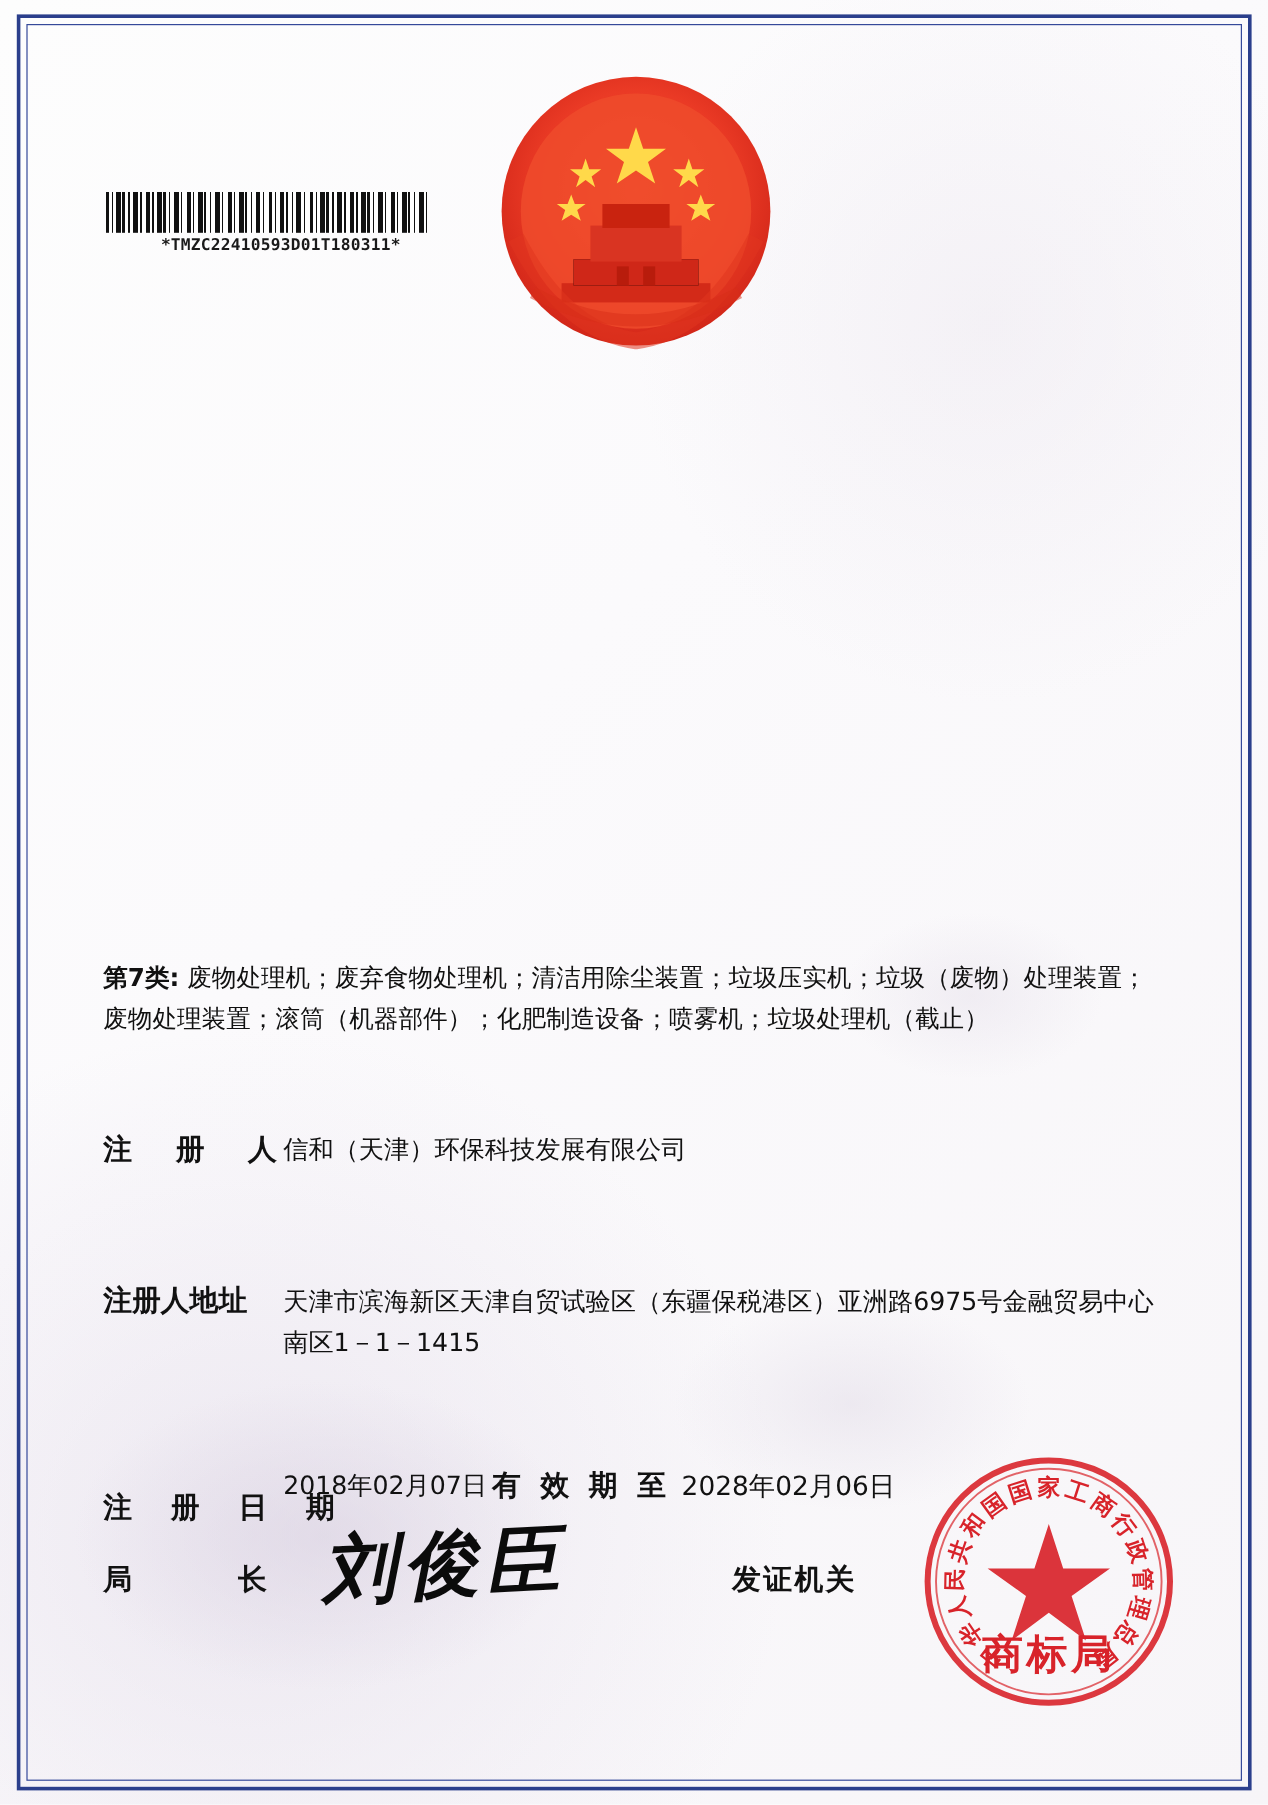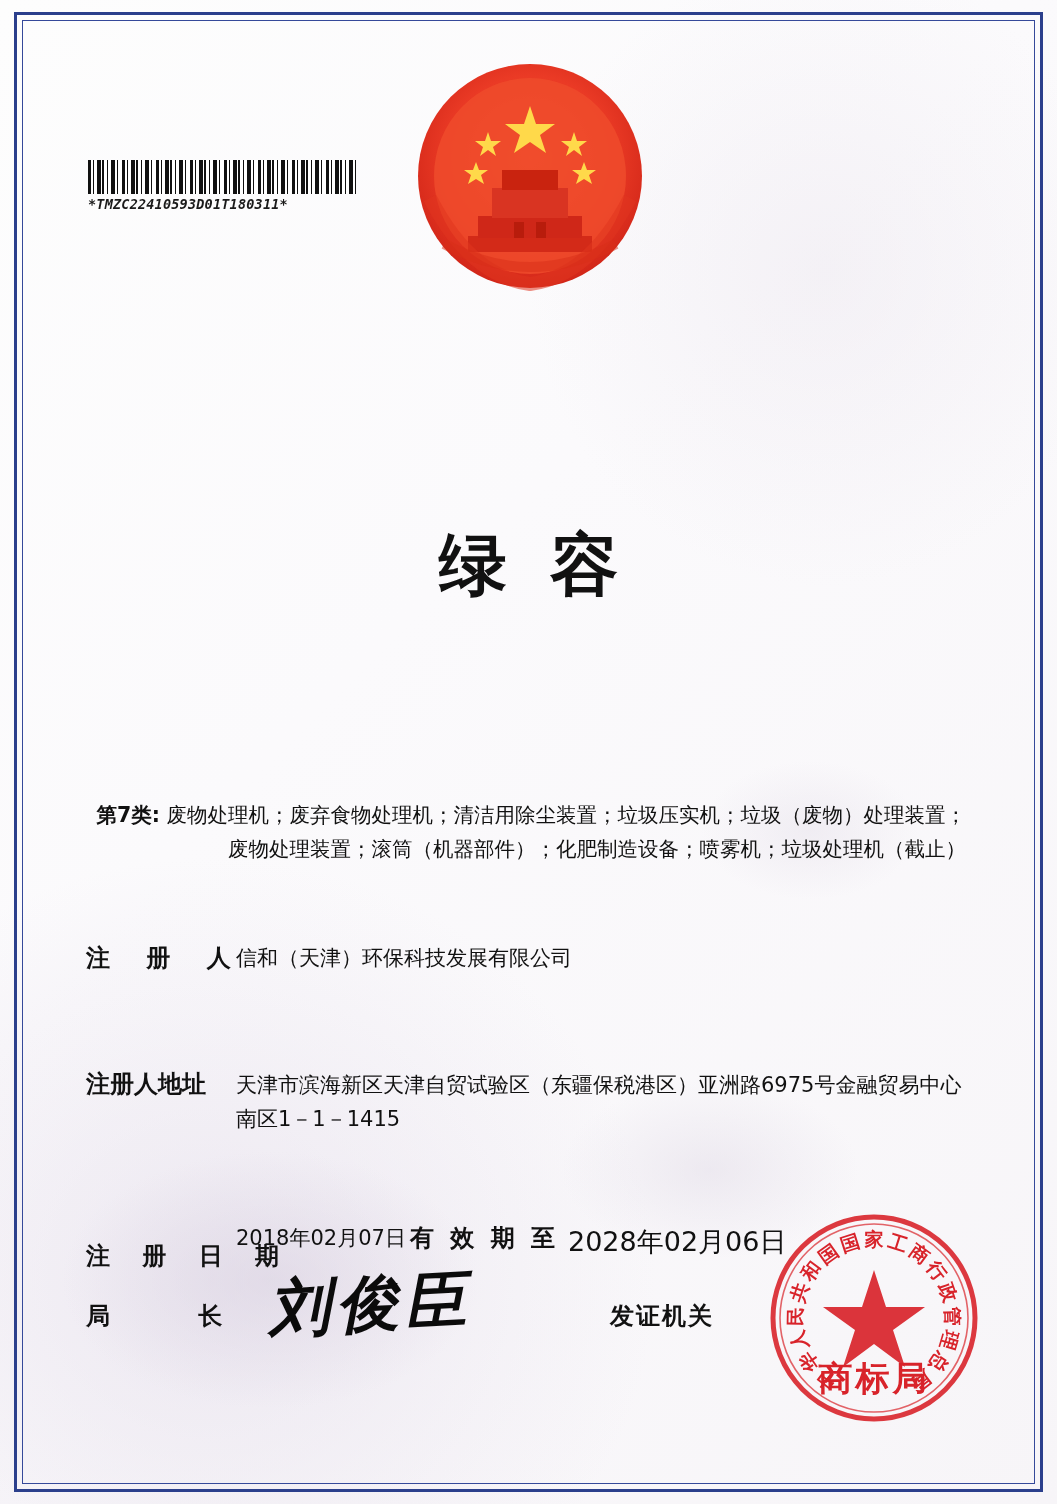--- a/index.html
+++ b/index.html
@@ -29,22 +29,21 @@
   .border-inner {
     position: absolute;
     left: 22px; top: 20px; right: 22px; bottom: 20px;
     border: 1.5px solid #35499a;
   }
   
   .barcode-block {
     position: absolute;
     left: 88px; top: 160px;
     width: 292px;
-    text-align: left;
-    font-style: italic;
+    text-align: center;
   }
   .barcode-bars {
     height: 34px;
     width: 268px;
     background-repeat: repeat-x;
     background-image:
       repeating-linear-gradient(90deg,
         #111 0px, #111 3px, #fff 3px, #fff 5px,
         #111 5px, #111 6px, #fff 6px, #fff 9px,
         #111 9px, #111 13px, #fff 13px, #fff 14px,
@@ -111,21 +110,20 @@
   .f-goods-title {
     left: 86px; top: 752px;
     font-size: 24px; font-weight: bold;
     letter-spacing: 0.5px;
   }
   .f-goods-body {
     left: 86px; top: 798px;
     width: 880px;
     font-size: 20.5px;
     line-height: 34px;
-    text-align: right;
   }
   .f-goods-body .cls { font-weight: bold; }
   .label-spaced {
     font-weight: bold;
     font-size: 24px;
   }
   .f-registrant-label { left: 86px; top: 942px; text-align: center; }
   .f-registrant-label .lab { letter-spacing: 14px; }
   .f-registrant-value {
     left: 236px; top: 944px;
@@ -136,21 +134,21 @@
     left: 236px; top: 1068px;
     width: 730px;
     font-size: 21px;
     line-height: 34px;
   }
   .f-regdate-label { left: 86px; top: 1240px; }
   .f-regdate-label .lab { letter-spacing: 12px; }
   .f-regdate-value { left: 236px; top: 1224px; font-size: 21px; }
   .f-valid-label { left: 410px; top: 1222px; }
   .f-valid-label .lab { letter-spacing: 4px; }
-  .f-valid-value { left: 568px; top: 1224px; font-size: 27px; }
+  .f-valid-value { left: 568px; top: 1224px; font-size: 22px; }
   .f-director-label { left: 86px; top: 1300px; }
   .f-director-label .lab { letter-spacing: 40px; }
   .f-issuer-label { left: 610px; top: 1300px; }
   .f-issuer-label .lab { letter-spacing: 2px; }
   
   .signature {
     position: absolute;
     left: 268px; top: 1262px;
     font-family: "DejaVu Serif", serif;
     font-size: 62px;
@@ -243,21 +241,20 @@
         <polygon points="70,114 73,122 82,122 75,127 78,136 70,131 62,136 65,127 58,122 67,122"></polygon>
       </g>
 
       <path d="M24 150 q40 78 100 86 q60 -8 100 -86" fill="none" stroke="#e0341f" stroke-width="14" opacity="0.55"></path>
       <path d="M38 196 q86 46 172 0" fill="none" stroke="#d82d18" stroke-width="10" opacity="0.5"></path>
     </svg>
   </div>
 
 
 
-  <div class="mark">绿 容</div>
 
   <div class="field f-goods-body">
     <span class="cls">第7类:</span>
     <span>废物处理机；废弃食物处理机；清洁用除尘装置；垃圾压实机；垃圾（废物）处理装置；废物处理装置；滚筒（机器部件）；化肥制造设备；喷雾机；垃圾处理机（截止）</span>
   </div>
 
   <div class="field f-registrant-label label-spaced">
     <span class="lab">注 册 人</span>
   </div>
   <div class="field f-registrant-value">信和（天津）环保科技发展有限公司</div>

